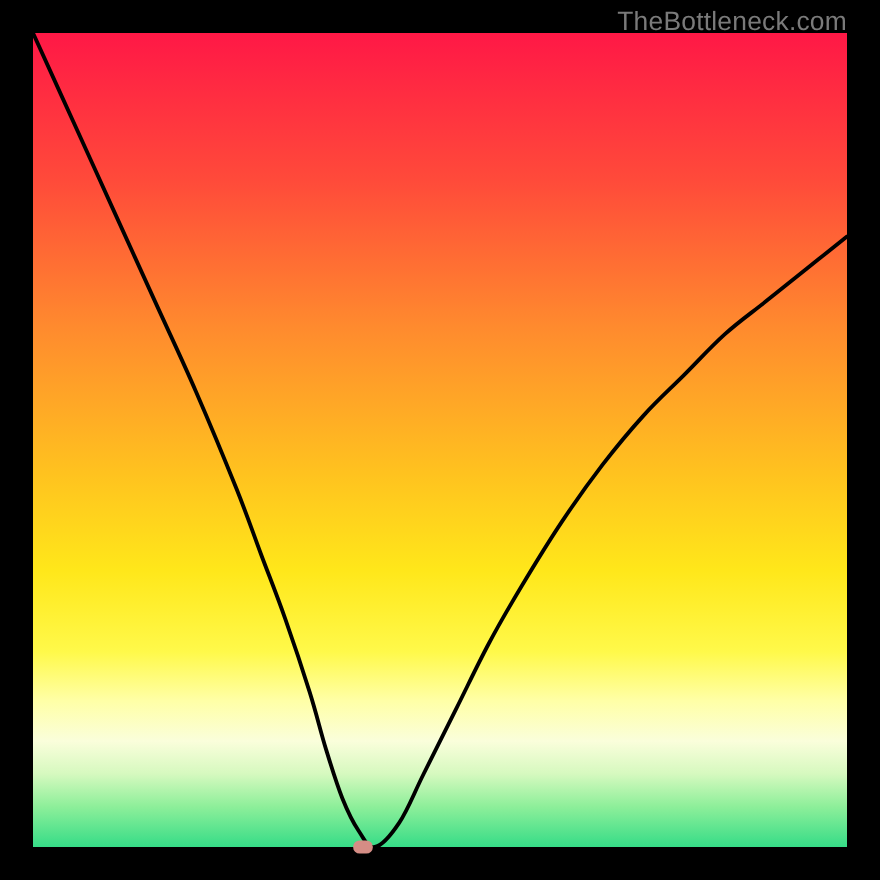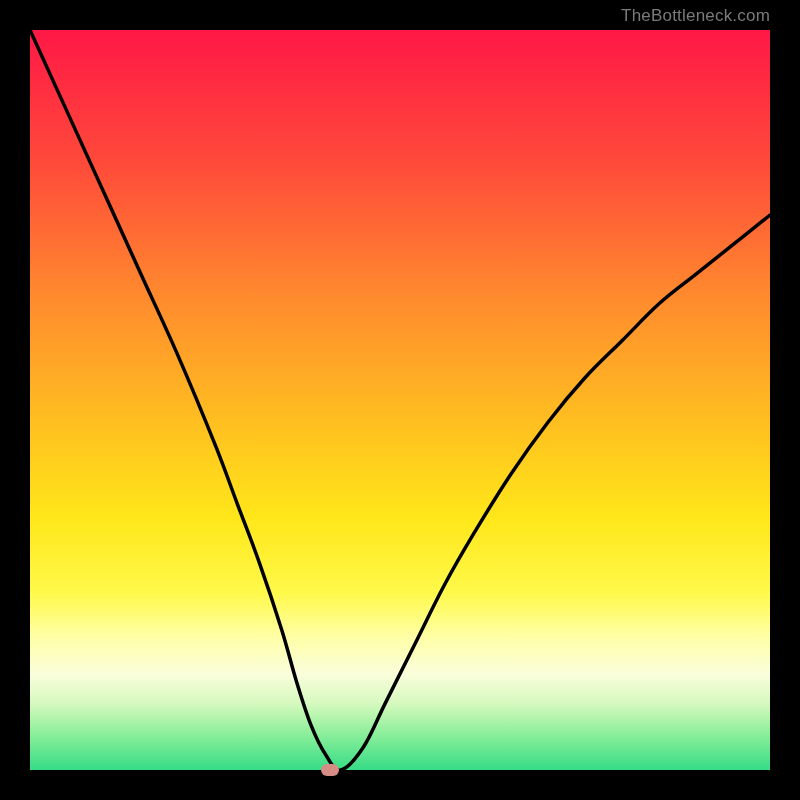--- a/index.html
+++ b/index.html
@@ -36,21 +36,21 @@
       #d6f9bf 91%,
       #8eef9a 95%,
       #36dc87 100%
     );
   }
   .watermark {
     position: absolute;
     top: 6px;
     right: 30px;
     color: #7a7a7a;
-    font-size: 17px;
+    font-size: 24px;
     font-weight: 500;
     letter-spacing: 0.2px;
     user-select: none;
   }
   svg.curve {
     position: absolute;
     left: 0;
     top: 0;
     width: 740px;
     height: 740px;

